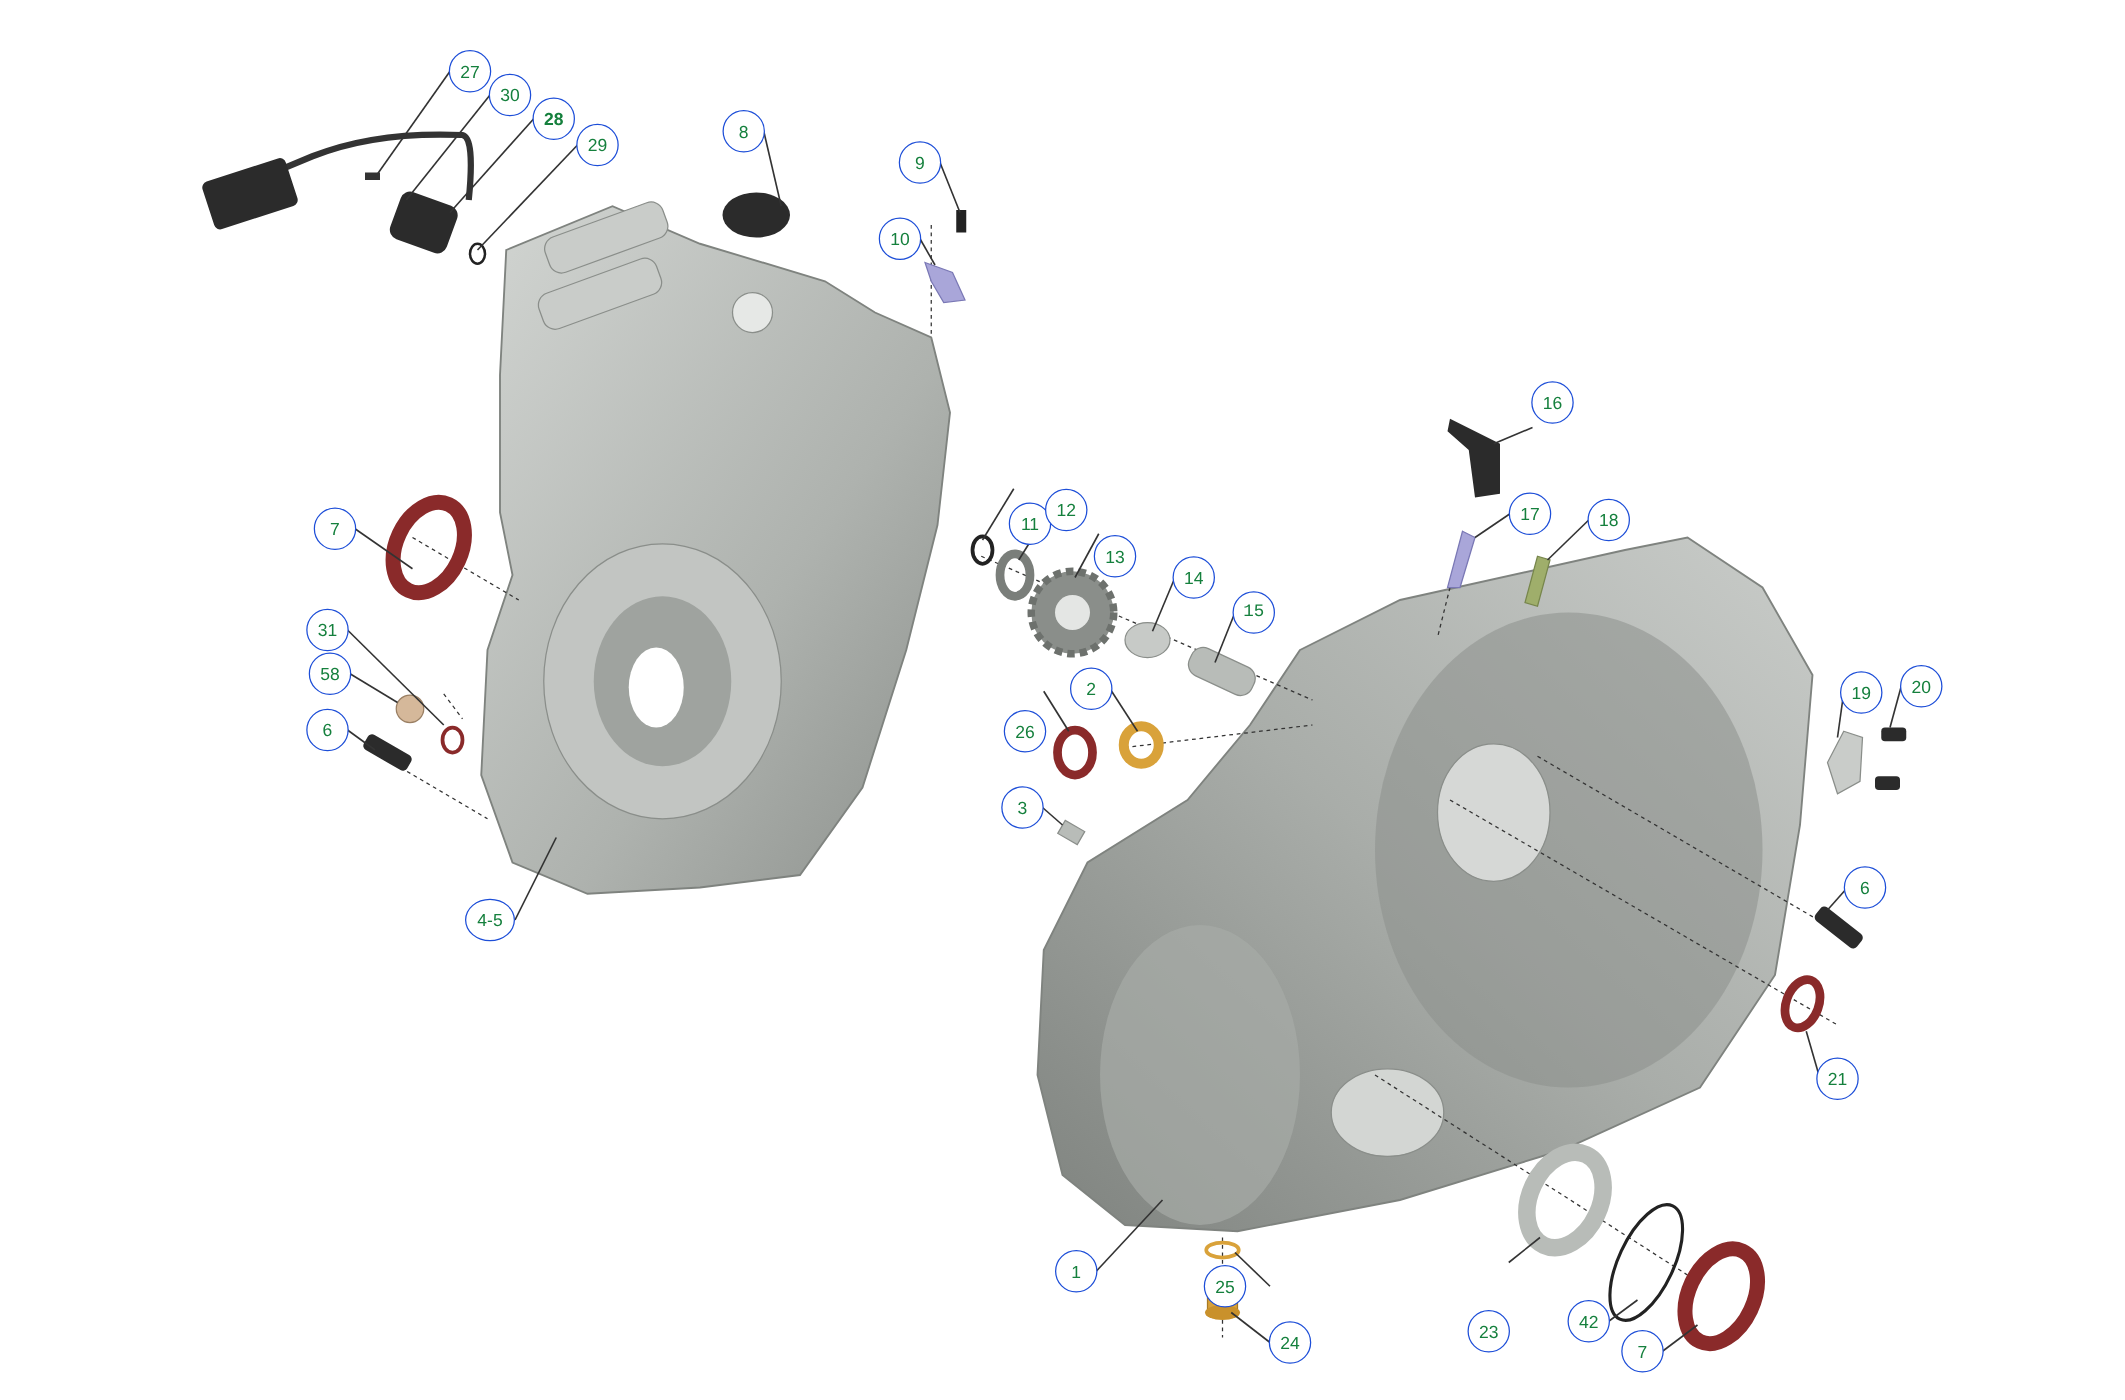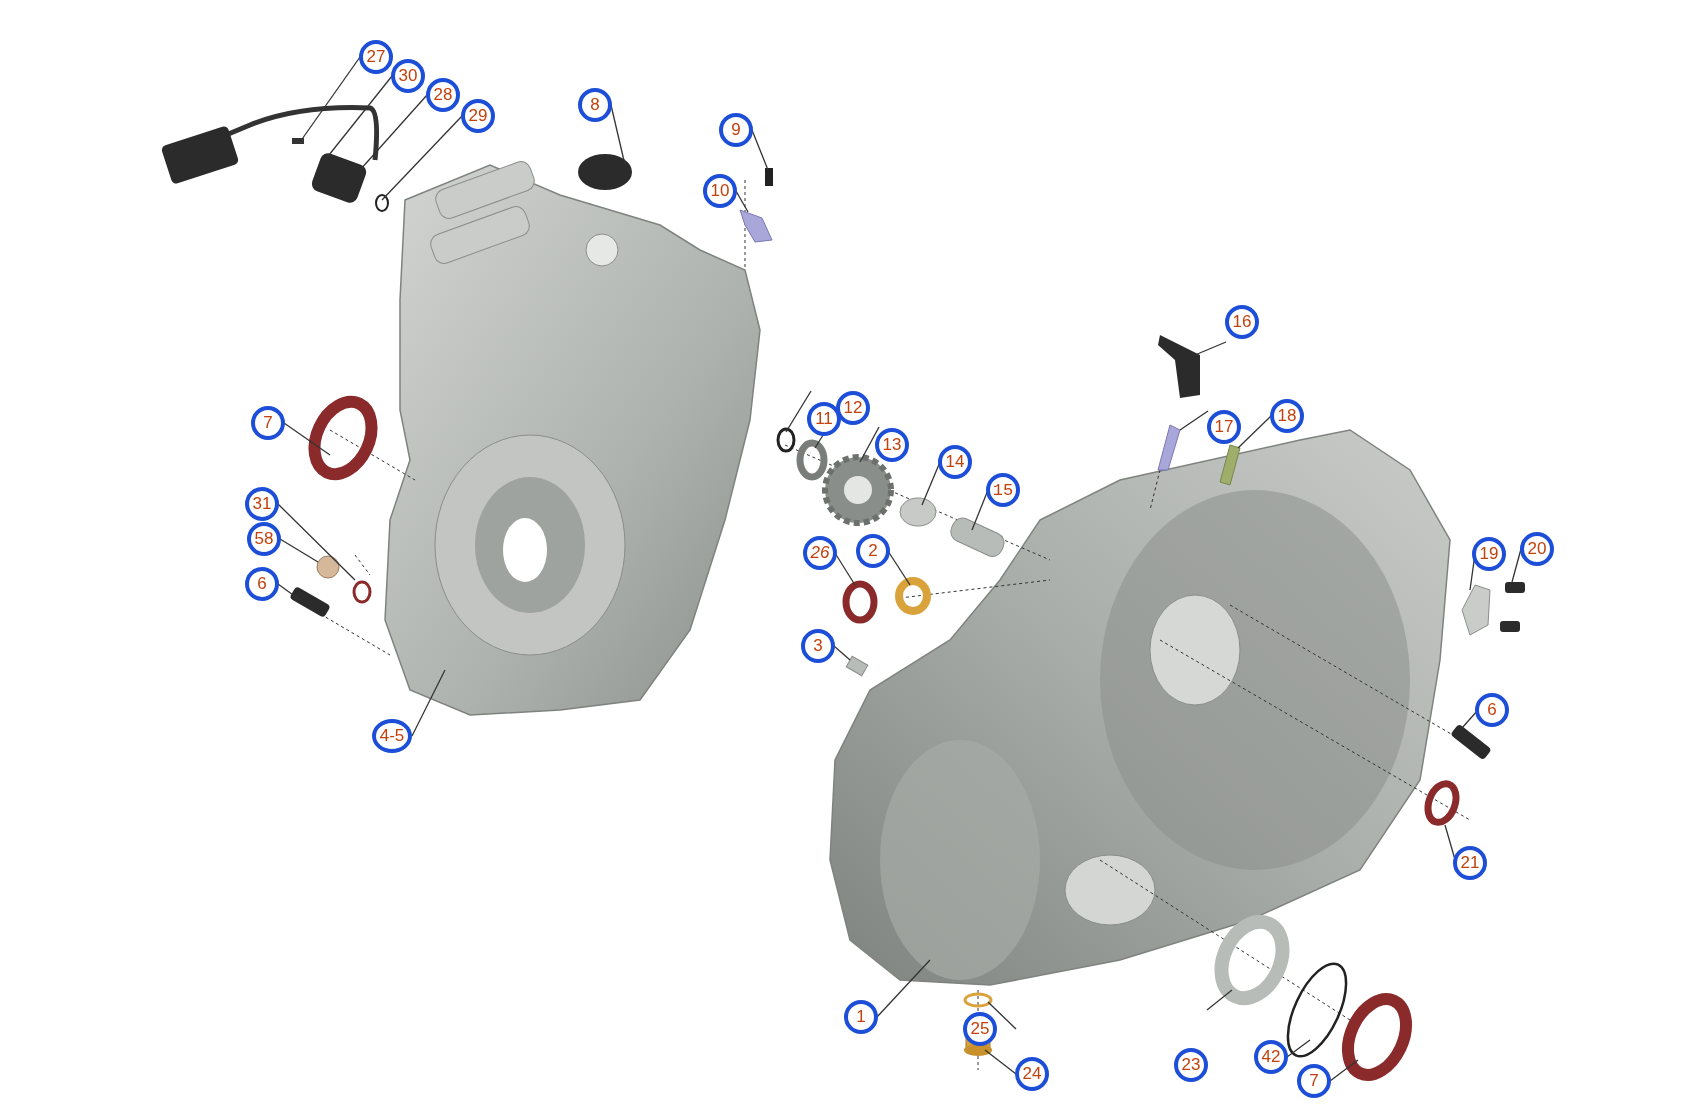--- a/index.html
+++ b/index.html
@@ -1,19 +1,19 @@
 <!DOCTYPE html>
 <html><head>
 <meta charset="utf-8">
 <style>
   html,body{margin:0;padding:0;background:#fff;}
   body{width:1700px;height:1120px;position:relative;overflow:hidden;font-family:"Liberation Sans",sans-serif;}
   #stage{position:absolute;left:0;top:0;width:1700px;height:1120px;}
-  .callout{position:absolute;width:34px;height:34px;border:4px solid #1d4ed8;border-radius:50%;background:#fff;
-    display:flex;align-items:center;justify-content:center;font-size:17px;color:#c2410c;box-sizing:border-box;transform:translate(-50%,-50%);}
+  .callout{position:absolute;width:34px;height:34px;border:1px solid #1d4ed8;border-radius:50%;background:#fff;
+    display:flex;align-items:center;justify-content:center;font-size:14px;color:#15803d;box-sizing:border-box;transform:translate(-50%,-50%);}
   .callout.wide{width:40px;}
 </style>
 </head>
 <body>
 
 <div id="stage">
   <svg width="1700" height="1120" viewBox="0 0 1700 1120" style="position:absolute;left:0;top:0">
     <defs>
       <linearGradient id="hg" x1="0" y1="0" x2="1" y2="1">
         <stop offset="0" stop-color="#d2d5d2"></stop>
@@ -142,38 +142,38 @@
         <path d="M1330,1081 L1358,1060"></path>
       <path d="M1016,1029 L988,1002"></path>
         <path d="M1016,1074 L985,1050"></path>
       <path d="M877,1017 L930,960"></path>
     </g>
   </svg>
 
   <div id="callouts">
       <div class="callout" style="left: 376px; top: 57px;">27</div>
       <div class="callout" style="left: 408px; top: 76px;">30</div>
-      <div class="callout" style="left: 443px; top: 95px;">28</div>
+      <div class="callout" style="left: 443px; top: 95px; font-weight: bold;">28</div>
       <div class="callout" style="left: 478px; top: 116px;">29</div>
       <div class="callout" style="left: 595px; top: 105px;">8</div>
       <div class="callout" style="left: 736px; top: 130px;">9</div>
       <div class="callout" style="left: 720px; top: 191px;">10</div>
       <div class="callout" style="left: 1242px; top: 322px;">16</div>
-      <div class="callout" style="left: 1224px; top: 411px; margin-top: 16px;">17</div>
+      <div class="callout" style="left: 1224px; top: 411px;">17</div>
       <div class="callout" style="left: 1287px; top: 416px;">18</div>
       <div class="callout" style="left: 824px; top: 391px; margin-top: 28px;">11</div>
       <div class="callout" style="left: 853px; top: 408px;">12</div>
       <div class="callout" style="left: 892px; top: 427px; margin-top: 18px;">13</div>
       <div class="callout" style="left: 955px; top: 462px;">14</div>
       <div class="callout" style="left: 1003px; top: 490px; font-family: Liberation Mono, monospace;">15</div>
       <div class="callout" style="left: 268px; top: 423px;">7</div>
       <div class="callout" style="left: 262px; top: 504px;">31</div>
       <div class="callout" style="left: 264px; top: 539px;">58</div>
       <div class="callout" style="left: 262px; top: 584px;">6</div>
-      <div class="callout" style="left: 820px; top: 553px; font-style: italic;">26</div>
+      <div class="callout" style="left: 820px; top: 585px;">26</div>
       <div class="callout" style="left: 873px; top: 551px;">2</div>
       <div class="callout" style="left: 818px; top: 646px;">3</div>
       <div class="callout wide" style="left: 392px; top: 736px;">4-5</div>
       <div class="callout" style="left: 1489px; top: 554px;">19</div>
       <div class="callout" style="left: 1537px; top: 549px;">20</div>
       <div class="callout" style="left: 1492px; top: 710px;">6</div>
       <div class="callout" style="left: 1470px; top: 863px;">21</div>
       <div class="callout" style="left: 1191px; top: 1065px; text-align: center;">23</div>
       <div class="callout" style="left: 1271px; top: 1057px;">42</div>
       <div class="callout" style="left: 1314px; top: 1081px;">7</div>

